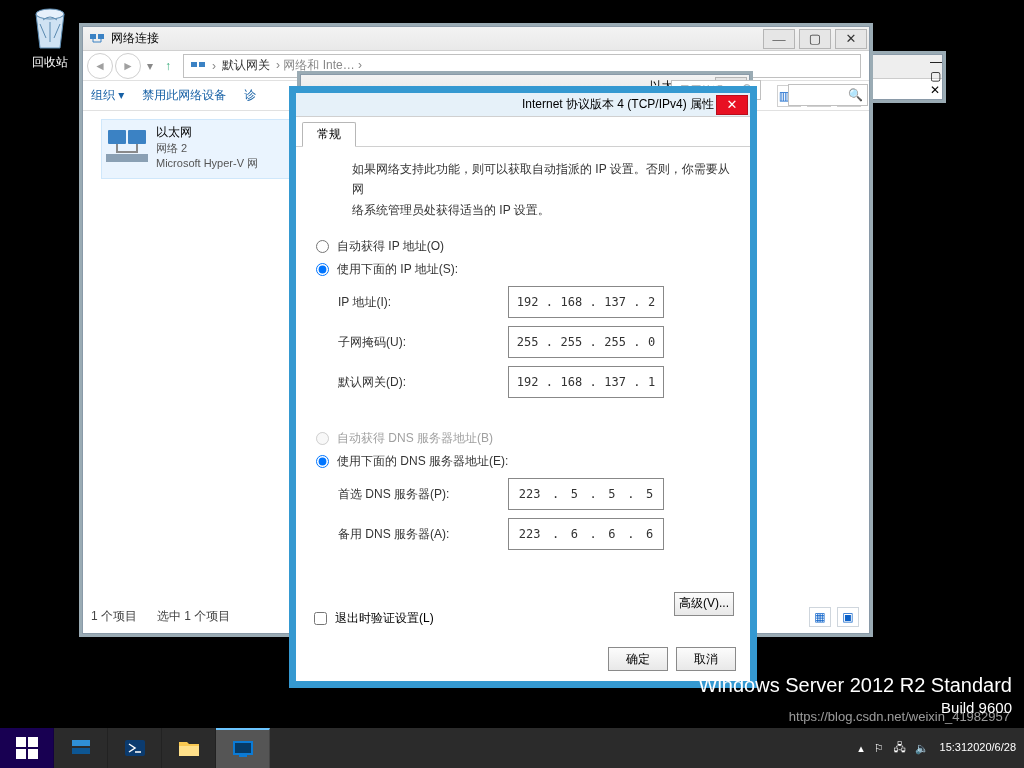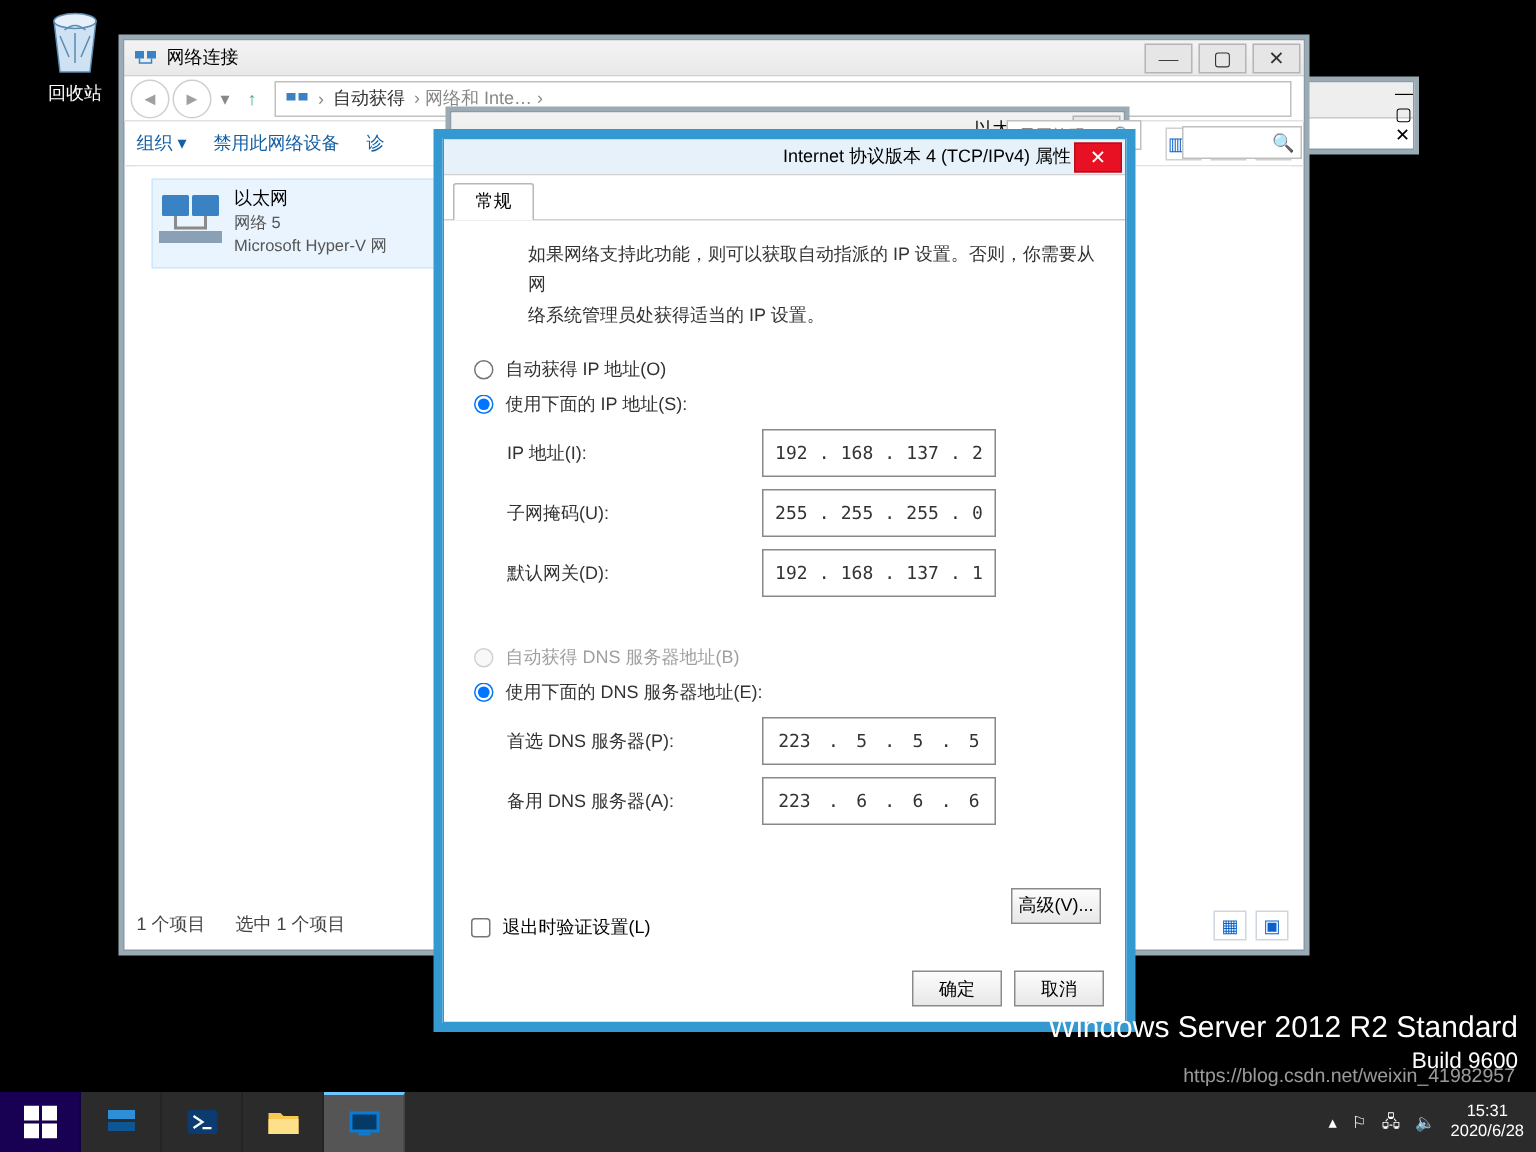--- a/index.html
+++ b/index.html
@@ -17,21 +17,21 @@
   .branding .l1 { font-size: 20px; font-weight: 300; }
   .branding .l2 { font-size: 15px; font-weight: 300; margin-top: 2px; }
   .watermark { position: absolute; right: 14px; bottom: 44px; color: rgba(255,255,255,.6); font-size: 13px; }
 
   
   .taskbar { position: absolute; left: 0; right: 0; bottom: 0; height: 40px; background: #2b2b2b; display: flex; align-items: stretch; }
   .taskbar .btn { width: 54px; display: flex; align-items: center; justify-content: center; border-right: 1px solid rgba(0,0,0,0.2);}
   .taskbar .btn.start { background: #180052; }
   .taskbar .btn.active { background: #555; border-top: 2px solid #6cc5ff; }
   .taskbar .tray { margin-left: auto; display: flex; align-items: center; color: #fff; padding-right: 8px; gap: 10px; font-size: 11px; }
-  .taskbar .clock { display:flex; flex-direction:column; align-items:center; line-height:1.2; }
+  .taskbar .clock { display:flex; align-items:flex-start; line-height:1.2; }
 
   
   .window { position: absolute; background: #fff; border: 1px solid #3a9bd6; box-shadow: 0 0 0 3px #5fb9e6; }
   .window.back { border-color:#8a9aa8; box-shadow: 0 0 0 3px #9aabb4; }
   .window .titlebar { height: 24px; background: linear-gradient(#f3f3f3,#e9e9e9); border-bottom: 1px solid #d0d0d0; display: flex; align-items: center; }
   .window .titlebar .ttl { flex: 1; text-align: right; font-size: 12px; color: #000; }
   .window .titlebar .ttl.icon-left { text-align:left; padding-left:6px; display:flex; gap:6px;}
   .window .winbtns { display: flex; }
   .window .winbtns .wb { width: 32px; height: 20px; margin: 2px 2px; background: #e6e6e6; border: 1px solid #b5b5b5; display: flex; align-items: center; justify-content: center; font-family: "Segoe UI Symbol"; font-size: 13px; color:#333; }
   .window .winbtns .wb.close { background:#e81123; color:#fff; border-color:#b70e1c;}
@@ -129,21 +129,21 @@
     <div class="navbtn">◄</div>
     <div class="navbtn">►</div>
     <span style="color:#888; padding:0 4px;">▾</span>
     <span style="width:18px; text-align:center; color:#3a7;">↑</span>
     <div class="address">
       <svg class="mini-icon" viewBox="0 0 16 16">
           <rect x="1" y="4" width="6" height="5" fill="#3b82c4"></rect>
           <rect x="9" y="4" width="6" height="5" fill="#3b82c4"></rect>
         </svg>
       <span style="color:#888;">›</span>
-      <span>自动获得</span>
+      <span>默认网关</span>
       <span style="color:#888;">› 网络和 Inte… ›</span>
     </div>
   </div>
 
   <div class="nc-cmdbar">
     <span>组织 ▾</span>
     <span>禁用此网络设备</span>
     <span>诊</span>
     <div class="nc-cmdright">
       <div class="vb">▥ ▾</div>
@@ -155,21 +155,21 @@
   <div class="nc-body">
     <div class="adapter">
       <svg class="icon" viewBox="0 0 42 42">
         <rect x="2" y="6" width="18" height="14" rx="1" fill="#3b82c4"></rect>
           <rect x="22" y="6" width="18" height="14" rx="1" fill="#3b82c4"></rect>
         <path d="M11 20 L11 28 L31 28 L31 20" stroke="#8a8a8a" fill="none" stroke-width="2"></path>
         <rect x="0" y="30" width="42" height="8" fill="#8aa0b4"></rect>
       </svg>
       <div class="txt">
         <div class="name">以太网</div>
-        <div class="line">网络  5</div>
+        <div class="line">网络  2</div>
         <div class="line">Microsoft Hyper-V 网</div>
       </div>
     </div>
   </div>
 
   <div class="nc-status">
     <span>1 个项目</span>
     <span>选中 1 个项目</span>
   </div>
   <div class="nc-status-right">

